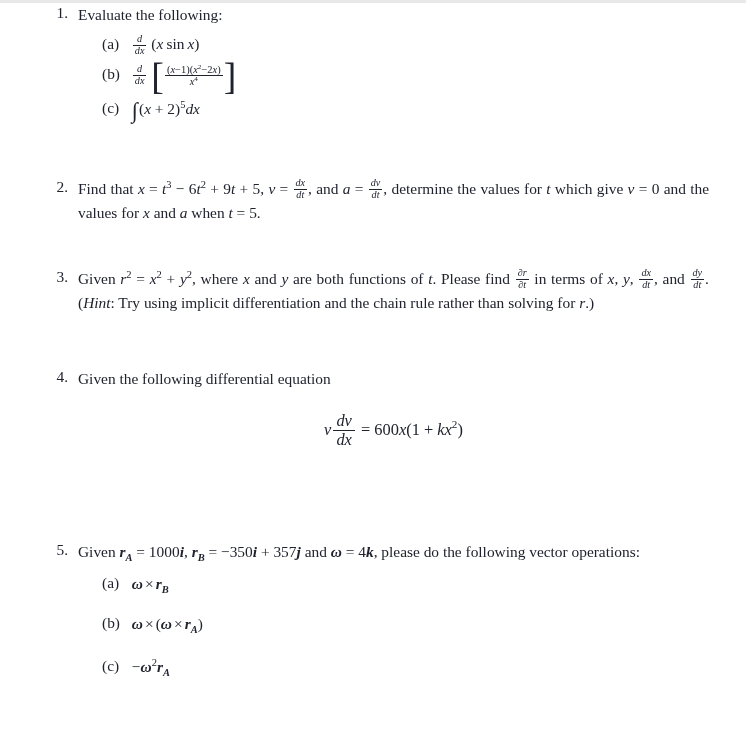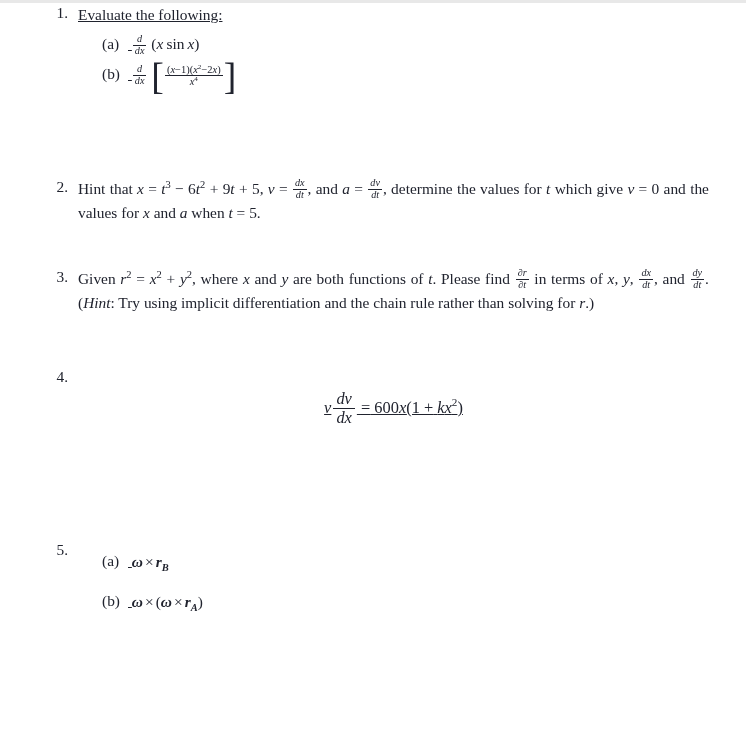--- a/index.html
+++ b/index.html
@@ -43,21 +43,21 @@
     width: 24px;
     text-align: right;
     font-size: 15.4px;
   }
   .pbody {
     margin-left: 34px;
     line-height: 1.42;
     text-align: justify;
     text-justify: inter-word;
   }
-  .pbody.nojust { text-align: left; text-decoration: underline; }
+  .pbody.nojust { text-align: left; }
 
   
   .sublist {
     margin-top: 7px;
     margin-left: 24px;
   }
   .subitem {
     position: relative;
     min-height: 22px;
     margin-bottom: 6px;
@@ -159,30 +159,36 @@
             <span class="frac">
               <span class="num mi">d</span><span class="den mi">dx</span>
             </span>
             <span class="brack">[</span><span class="frac" style="font-size:0.68em;">
               <span class="num"><span class="mup">(</span><span class="mi">x</span><span class="mup">−1)(</span><span class="mi">x</span><sup style="font-weight:normal;font-style:normal;">2</sup><span class="mup">−2</span><span class="mi">x</span><span class="mup">)</span></span>
               <span class="den"><span class="mi">x</span><sup style="font-weight:normal;font-style:normal;">4</sup></span>
             </span><span class="brack">]</span>
           </span>
         </div>
 
+        <div class="subitem">
+          <span class="slab">(c)</span>
+          <span class="scontent">
+            <span class="intsym">∫</span><span class="mup">(</span><span class="mi">x</span> <span class="mup">+ 2)</span><sup>5</sup><span class="mi">dx</span>
+          </span>
+        </div>
 
       </div>
     </div>
   </div>
 
   <div class="problem" style="top:178px;">
     <span class="pnum">2.</span>
     <div class="pbody">
       <span>
-        <span>Hint that</span>
+        <span>Find that</span>
         <span class="mi">x</span> = <span class="mi">t</span><sup style="font-style:normal;font-weight:normal;">3</sup> − 6<span class="mi">t</span><sup style="font-style:normal;font-weight:normal;">2</sup> + 9<span class="mi">t</span> + 5,
         <span class="mi">v</span> =
         <span class="frac"><span class="num mi">dx</span><span class="den mi">dt</span></span>,
         and <span class="mi">a</span> =
         <span class="frac"><span class="num mi">dv</span><span class="den mi">dt</span></span>,
         determine the values for <span class="mi">t</span> which give
         <span class="mi">v</span> = 0 and the values for <span class="mi">x</span> and <span class="mi">a</span> when <span class="mi">t</span> = 5.
       </span>
     </div>
   </div>
@@ -199,49 +205,62 @@
         <span class="frac"><span class="num mi">dx</span><span class="den mi">dt</span></span>,
         and <span class="frac"><span class="num mi">dy</span><span class="den mi">dt</span></span>.
         (<span class="mi">Hint</span>: Try using implicit differentiation and the chain rule rather than solving for <span class="mi">r</span>.)
       </span>
     </div>
   </div>
 
   <div class="problem" style="top:368px;">
     <span class="pnum">4.</span>
     <div class="pbody nojust">
+      <span>Given the following differential equation</span>
 
       <div class="displaymath">
         <span class="mi">v</span><span class="bigfrac"><span class="num mi">dv</span><span class="den mi">dx</span></span>
         <span class="mup">=</span> 600<span class="mi">x</span><span class="mup">(1 +</span> <span class="mi">k</span><span class="mi">x</span><sup style="font-style:normal;font-weight:normal;">2</sup><span class="mup">)</span>
       </div>
 
     </div>
   </div>
 
   <div class="problem" style="top:541px;">
     <span class="pnum">5.</span>
     <div class="pbody nojust">
+      <span>
+        <span>Given</span>
+        <span class="mb">r</span><sub>A</sub> = 1000<span class="mb">i</span>,
+        <span class="mb">r</span><sub>B</sub> = −350<span class="mb">i</span> + 357<span class="mb">j</span>
+        and <span class="mb">ω</span> = 4<span class="mb">k</span>, please do the following vector operations:
+      </span>
 
       <div class="sublist" style="margin-top:9px;">
 
         <div class="subitem" style="margin-bottom:16px;">
           <span class="slab">(a)</span>
           <span class="scontent">
             <span class="mb">ω</span><span class="times">×</span><span class="mb">r</span><sub>B</sub>
           </span>
         </div>
 
         <div class="subitem" style="margin-bottom:20px;">
           <span class="slab">(b)</span>
           <span class="scontent">
             <span class="mb">ω</span><span class="times">×</span>(<span class="mb">ω</span><span class="times">×</span><span class="mb">r</span><sub>A</sub>)
           </span>
         </div>
 
+        <div class="subitem" style="margin-bottom:4px;">
+          <span class="slab">(c)</span>
+          <span class="scontent">
+            −<span class="mb">ω</span><sup style="font-style:normal;font-weight:normal;">2</sup><span class="mb">r</span><sub>A</sub>
+          </span>
+        </div>
 
 
 
       </div>
     </div>
   </div>
 
 </div>
 
 </body></html>

